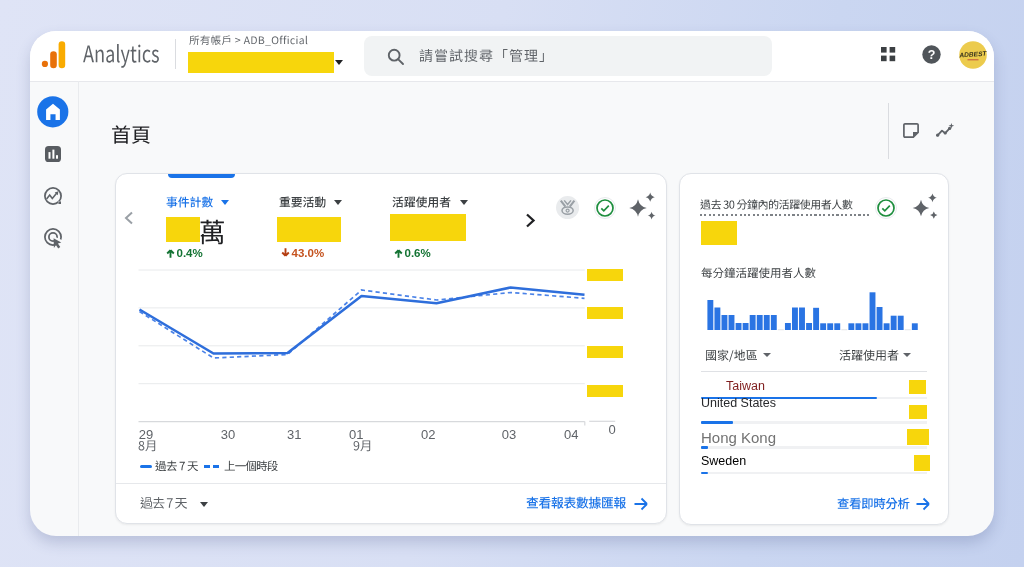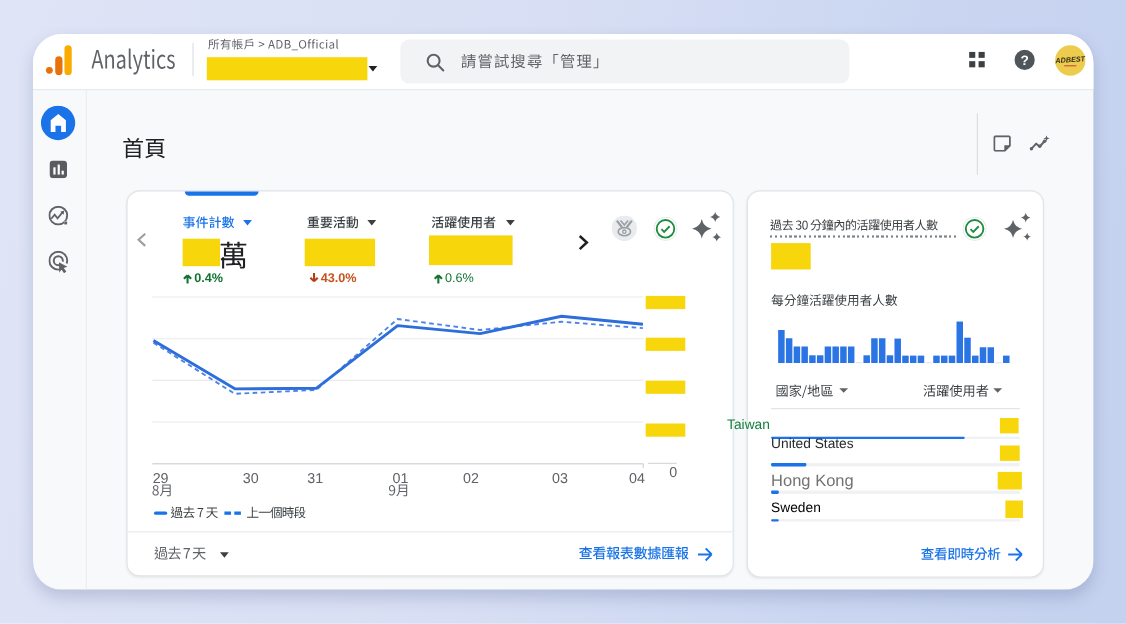--- a/index.html
+++ b/index.html
@@ -126,21 +126,21 @@
       <path d="M4.5 10.8V3.2M4.5 3.2 1.2 6.5M4.5 3.2 7.8 6.5" fill="none" stroke="#137333" stroke-width="1.9"></path>
     </svg>
 <div class="lat" style="left:176.5px;top:247.1px;font-size:11.5px;font-weight:bold;color:#137333">0.4%</div>
 <svg class="abs" style="left:280.5px;top:246.9px" width="9" height="12" viewBox="0 0 9 12">
       <path d="M4.5 1.2V8.8M4.5 8.8 1.2 5.5M4.5 8.8 7.8 5.5" fill="none" stroke="#b43d12" stroke-width="1.9"></path>
     </svg>
 <div class="lat" style="left:291.5px;top:247.1px;font-size:11.5px;font-weight:bold;color:#c5531f">43.0%</div>
 <svg class="abs" style="left:393.6px;top:246.9px" width="9" height="12" viewBox="0 0 9 12">
       <path d="M4.5 10.8V3.2M4.5 3.2 1.2 6.5M4.5 3.2 7.8 6.5" fill="none" stroke="#137333" stroke-width="1.9"></path>
     </svg>
-<div class="lat" style="left:404.5px;top:247.1px;font-size:11.5px;font-weight:normal;color:#137333">0.6%</div>
+<div class="lat" style="left:404.5px;top:247.1px;font-size:11.5px;font-weight:bold;color:#137333">0.6%</div>
 <svg class="abs" style="left:555.9px;top:195.9px" width="23.2" height="23.2" viewBox="0 0 23.2 23.2">
 <circle cx="11.6" cy="11.6" r="11.6" fill="#e9ebed"></circle>
 <g stroke="#9aa0a6" fill="none">
 <path d="M4.8 4.6 9.4 10.6M18.4 4.6 13.8 10.6" stroke-width="2.1"></path>
 <path d="M8.2 4.4 11.6 8.6 15 4.4" stroke-width="1.5"></path>
 <ellipse cx="11.6" cy="14.6" rx="5.6" ry="3.7" stroke-width="1.5"></ellipse>
 <circle cx="11.6" cy="14.6" r="1.5" stroke-width="1.2"></circle>
 </g>
     </svg>
 <svg class="abs" style="left:593.7px;top:196.5px" width="22.0" height="22.0" viewBox="0 0 22 22">
@@ -162,25 +162,25 @@
       <polyline points="24.5,51.5 98.5,98.0 172.5,94.5 246.5,30.0 321.5,40.0 395.5,32.5 469.5,38.3" fill="none" stroke="#4b83e8" stroke-width="1.7" stroke-dasharray="4.2,3.2"></polyline>
       <polyline points="24.5,49.5 98.5,93.5 172.5,93.0 246.5,36.0 321.5,43.3 395.5,27.5 469.5,34.8" fill="none" stroke="#2e6edb" stroke-width="2.6" stroke-linejoin="round"></polyline>
     </svg>
 <div class="yb" style="left:586.5px;top:268.8px;width:36px;height:12px"></div>
 <div class="yb" style="left:586.5px;top:307.3px;width:36px;height:12px"></div>
 <div class="yb" style="left:586.5px;top:346.0px;width:36px;height:12px"></div>
 <div class="yb" style="left:586.5px;top:385.0px;width:36px;height:12px"></div>
 <div class="lat" style="left:606px;top:421.5px;font-size:13px;width:12px;text-align:center">0</div>
 <div class="lat" style="left:131.0px;top:427.3px;font-size:13px;width:30px;text-align:center">29</div>
 <div class="lat" style="left:213px;top:427.3px;font-size:13px;width:30px;text-align:center">30</div>
-<div class="lat" style="left:271.5px;top:427.3px;font-size:13px;width:30px;text-align:center">31</div>
-<div class="lat" style="left:349.0px;top:427.3px;font-size:13px;width:30px;text-align:center">01</div>
+<div class="lat" style="left:271.5px;top:427.3px;font-size:13px;width:30px;text-align:right">31</div>
+<div class="lat" style="left:349.0px;top:427.3px;font-size:13px;width:30px;">01</div>
 <div class="lat" style="left:421.0px;top:427.3px;font-size:13px;width:30px;">02</div>
 <div class="lat" style="left:494.0px;top:427.3px;font-size:13px;width:30px;text-align:center">03</div>
-<div class="lat" style="left:564.0px;top:427.3px;font-size:13px;width:30px;text-align:center">04</div>
+<div class="lat" style="left:564.0px;top:427.3px;font-size:13px;width:30px;">04</div>
 <svg class="abs" style="left:138.0px;top:437.1px" width="21.44" height="17.00" viewBox="0 0 21.44 17.00">
       <path transform="translate(0,13.25) scale(1,1)" d="M3.5 0.2Q2.7 0.2 2 -0.1Q1.3 -0.5 1 -1Q0.6 -1.6 0.6 -2.3Q0.6 -2.9 0.8 -3.4Q1.1 -3.9 1.4 -4.2Q1.8 -4.6 2.3 -4.8V-4.9Q1.8 -5.2 1.4 -5.7Q1 -6.3 1 -7Q1 -7.7 1.3 -8.2Q1.7 -8.7 2.2 -9Q2.8 -9.3 3.5 -9.3Q4.3 -9.3 4.9 -9Q5.4 -8.7 5.7 -8.1Q6 -7.6 6 -6.9Q6 -6.4 5.8 -6Q5.7 -5.6 5.4 -5.2Q5.1 -4.9 4.8 -4.7V-4.6Q5.2 -4.4 5.6 -4.1Q5.9 -3.7 6.1 -3.3Q6.4 -2.8 6.4 -2.2Q6.4 -1.5 6 -1Q5.6 -0.5 5 -0.1Q4.4 0.2 3.5 0.2ZM4.1 -5Q4.6 -5.4 4.8 -5.9Q5.1 -6.3 5.1 -6.8Q5.1 -7.3 4.9 -7.6Q4.7 -8 4.3 -8.2Q4 -8.5 3.5 -8.5Q2.9 -8.5 2.5 -8.1Q2.1 -7.6 2.1 -7Q2.1 -6.4 2.3 -6.1Q2.6 -5.7 3.1 -5.4Q3.6 -5.2 4.1 -5ZM3.5 -0.7Q4 -0.7 4.4 -0.9Q4.8 -1.1 5.1 -1.4Q5.3 -1.8 5.3 -2.2Q5.3 -2.7 5.1 -3Q4.9 -3.4 4.5 -3.6Q4.2 -3.9 3.8 -4.1Q3.3 -4.3 2.9 -4.5Q2.3 -4.1 1.9 -3.6Q1.6 -3 1.6 -2.4Q1.6 -1.9 1.8 -1.5Q2.1 -1.1 2.5 -0.9Q3 -0.7 3.5 -0.7Z M10.1 -9.8H16.6V-8.9H10.1ZM10.1 -6.8H16.7V-5.9H10.1ZM10 -3.8H16.6V-2.9H10ZM9.5 -9.8H10.5V-6Q10.5 -5.2 10.4 -4.2Q10.3 -3.3 10.1 -2.4Q9.8 -1.4 9.3 -0.6Q8.8 0.3 8 1Q7.9 0.9 7.8 0.8Q7.7 0.6 7.6 0.5Q7.4 0.4 7.3 0.3Q8.1 -0.3 8.5 -1.1Q9 -1.9 9.2 -2.7Q9.4 -3.6 9.5 -4.4Q9.5 -5.2 9.5 -6ZM16.2 -9.8H17.2V-0.4Q17.2 0.1 17 0.4Q16.9 0.6 16.5 0.8Q16.2 0.9 15.5 0.9Q14.9 0.9 13.9 0.9Q13.9 0.8 13.8 0.6Q13.7 0.4 13.6 0.3Q13.6 0.1 13.5 -0Q14 -0 14.5 -0Q15 -0 15.3 -0Q15.7 -0 15.8 -0Q16 -0 16.1 -0.1Q16.2 -0.2 16.2 -0.4Z" fill="#5f6368"></path>
     </svg>
 <svg class="abs" style="left:353.0px;top:437.1px" width="21.44" height="17.00" viewBox="0 0 21.44 17.00">
       <path transform="translate(0,13.25) scale(1,1)" d="M2.9 0.2Q2.2 0.2 1.6 -0.1Q1.1 -0.4 0.7 -0.8L1.4 -1.5Q1.6 -1.2 2.1 -1Q2.5 -0.8 2.9 -0.8Q3.4 -0.8 3.8 -1Q4.2 -1.2 4.5 -1.7Q4.8 -2.2 5 -3Q5.2 -3.8 5.2 -5Q5.2 -6.1 5 -6.9Q4.7 -7.7 4.3 -8Q3.8 -8.4 3.2 -8.4Q2.8 -8.4 2.4 -8.2Q2 -7.9 1.8 -7.5Q1.6 -7 1.6 -6.4Q1.6 -5.7 1.8 -5.3Q2 -4.8 2.4 -4.6Q2.7 -4.3 3.3 -4.3Q3.7 -4.3 4.2 -4.6Q4.7 -4.9 5.2 -5.6L5.3 -4.7Q5 -4.3 4.6 -4.1Q4.3 -3.8 3.9 -3.6Q3.5 -3.5 3.1 -3.5Q2.3 -3.5 1.7 -3.8Q1.2 -4.1 0.9 -4.8Q0.6 -5.4 0.6 -6.4Q0.6 -7.2 0.9 -7.9Q1.3 -8.6 1.9 -9Q2.5 -9.3 3.2 -9.3Q3.8 -9.3 4.4 -9.1Q5 -8.8 5.4 -8.2Q5.8 -7.7 6 -6.9Q6.3 -6.1 6.3 -5Q6.3 -3.6 6 -2.6Q5.7 -1.6 5.2 -1Q4.8 -0.4 4.2 -0.1Q3.6 0.2 2.9 0.2Z M10.1 -9.8H16.6V-8.9H10.1ZM10.1 -6.8H16.7V-5.9H10.1ZM10 -3.8H16.6V-2.9H10ZM9.5 -9.8H10.5V-6Q10.5 -5.2 10.4 -4.2Q10.3 -3.3 10.1 -2.4Q9.8 -1.4 9.3 -0.6Q8.8 0.3 8 1Q7.9 0.9 7.8 0.8Q7.7 0.6 7.6 0.5Q7.4 0.4 7.3 0.3Q8.1 -0.3 8.5 -1.1Q9 -1.9 9.2 -2.7Q9.4 -3.6 9.5 -4.4Q9.5 -5.2 9.5 -6ZM16.2 -9.8H17.2V-0.4Q17.2 0.1 17 0.4Q16.9 0.6 16.5 0.8Q16.2 0.9 15.5 0.9Q14.9 0.9 13.9 0.9Q13.9 0.8 13.8 0.6Q13.7 0.4 13.6 0.3Q13.6 0.1 13.5 -0Q14 -0 14.5 -0Q15 -0 15.3 -0Q15.7 -0 15.8 -0Q16 -0 16.1 -0.1Q16.2 -0.2 16.2 -0.4Z" fill="#5f6368"></path>
     </svg>
 <div class="abs" style="left:139.8px;top:465px;width:12.5px;height:3px;border-radius:1.5px;background:#1a73e8"></div>
 <svg class="abs" style="left:155.4px;top:457.9px" width="45.03" height="15.64" viewBox="0 0 45.03 15.64">
       <path transform="translate(0,12.19) scale(1,1)" d="M4 -5.7H10.2V-5H4.7V-0.7H4ZM4.8 -9.3H9.6V-5.4H8.8V-8.6H5.6V-5.4H4.8ZM6.1 -4.3H8.7V-1.8H6.1V-2.4H8V-3.7H6.1ZM9.7 -5.7H10.5V-1.6Q10.5 -1.3 10.4 -1.1Q10.4 -0.9 10.1 -0.8Q9.9 -0.7 9.6 -0.7Q9.2 -0.7 8.7 -0.7Q8.7 -0.9 8.6 -1.1Q8.6 -1.3 8.5 -1.4Q8.9 -1.4 9.1 -1.4Q9.4 -1.4 9.5 -1.4Q9.7 -1.4 9.7 -1.6ZM5.7 -4.3H6.4V-1.4H5.7ZM6.7 -7.6H9.2V-7H7.4V-5.3H6.7ZM1 -9.3 1.6 -9.7Q2 -9.2 2.4 -8.7Q2.8 -8.2 3 -7.9L2.3 -7.4Q2.2 -7.7 1.9 -8Q1.7 -8.3 1.5 -8.7Q1.2 -9 1 -9.3ZM0.5 -7H3V-6.3H0.5ZM2.6 -1.7Q2.9 -1 3.6 -0.6Q4.2 -0.2 5.1 -0.1Q5.9 -0 7.1 -0Q7.7 -0 8.4 -0Q9.1 -0.1 9.9 -0.1Q10.6 -0.1 11.2 -0.2Q11.1 -0.1 11.1 0.1Q11 0.2 11 0.4Q10.9 0.5 10.9 0.6Q10.3 0.7 9.7 0.7Q9.1 0.7 8.4 0.7Q7.7 0.7 7.1 0.7Q6.1 0.7 5.3 0.7Q4.5 0.6 3.9 0.3Q3.2 0.1 2.8 -0.3Q2.3 -0.8 2 -1.5ZM2.6 -4.1H2.8L3 -4.2L3.4 -4Q3.1 -2.2 2.5 -1Q1.8 0.3 0.9 0.9Q0.9 0.8 0.8 0.7Q0.7 0.6 0.5 0.5Q0.4 0.4 0.3 0.3Q1.2 -0.3 1.8 -1.3Q2.4 -2.4 2.6 -4ZM0.7 -3.3V-3.9L1.1 -4.1H2.9L2.9 -3.4H1.4Q1.2 -3.4 1 -3.4Q0.8 -3.3 0.7 -3.3ZM0.7 -3.3Q0.7 -3.4 0.6 -3.5Q0.6 -3.7 0.5 -3.8Q0.4 -4 0.4 -4Q0.5 -4.1 0.7 -4.2Q0.8 -4.2 0.9 -4.4Q1.1 -4.5 1.3 -4.8Q1.6 -5.2 1.8 -5.6Q2.1 -6 2.4 -6.3Q2.6 -6.7 2.8 -6.9V-6.9L3 -7.1L3.6 -6.8Q3.4 -6.5 3.1 -6.1Q2.8 -5.7 2.5 -5.3Q2.2 -4.9 1.9 -4.5Q1.6 -4.1 1.4 -3.8Q1.4 -3.8 1.3 -3.8Q1.2 -3.7 1 -3.6Q0.9 -3.5 0.8 -3.4Q0.7 -3.4 0.7 -3.3Z M12.5 -7.9H21.1V-7H12.5ZM11.6 -4.8H21.9V-4H11.6ZM16.3 -9.7H17.2V-4.4H16.3ZM18 -3 18.7 -3.3Q19.3 -2.8 19.8 -2.1Q20.3 -1.4 20.7 -0.8Q21.2 -0.2 21.4 0.4L20.6 0.8Q20.4 0.3 19.9 -0.4Q19.5 -1 19 -1.7Q18.5 -2.4 18 -3ZM12.7 0.5Q12.7 0.4 12.6 0.3Q12.5 0.1 12.5 -0.1Q12.4 -0.2 12.4 -0.3Q12.6 -0.4 12.8 -0.6Q13 -0.8 13.2 -1.1Q13.4 -1.2 13.6 -1.6Q13.9 -1.9 14.2 -2.4Q14.6 -2.8 14.9 -3.4Q15.3 -3.9 15.5 -4.5L16.5 -4.2Q16 -3.4 15.5 -2.6Q14.9 -1.8 14.4 -1.2Q13.8 -0.5 13.2 0V0.1Q13.2 0.1 13.2 0.1Q13.1 0.2 13 0.2Q12.8 0.3 12.8 0.4Q12.7 0.5 12.7 0.5ZM12.7 0.5 12.7 -0.2 13.3 -0.5 20.1 -1Q20.1 -0.8 20.2 -0.6Q20.2 -0.4 20.3 -0.2Q18.6 -0.1 17.5 0Q16.3 0.1 15.5 0.2Q14.7 0.2 14.2 0.3Q13.7 0.3 13.4 0.4Q13.1 0.4 12.9 0.4Q12.8 0.5 12.7 0.5Z M26.4 0Q26.4 -1.2 26.6 -2.2Q26.7 -3.2 27 -4.1Q27.2 -5 27.7 -5.8Q28.1 -6.7 28.7 -7.5H24.6V-8.4H29.9V-7.8Q29.2 -6.8 28.7 -6Q28.2 -5.1 28 -4.2Q27.7 -3.3 27.6 -2.3Q27.5 -1.2 27.4 0Z M38.3 -4.8Q38.8 -3 40.1 -1.7Q41.3 -0.4 43.1 0.1Q43 0.2 42.9 0.3Q42.8 0.5 42.7 0.6Q42.6 0.8 42.6 0.9Q41.3 0.5 40.3 -0.3Q39.3 -1.1 38.6 -2.2Q37.9 -3.2 37.5 -4.6ZM33.2 -8.8H42.3V-7.9H33.2ZM32.8 -5.2H42.8V-4.4H32.8ZM37.3 -8.5H38.2V-6.5Q38.2 -5.8 38.1 -5Q38 -4.2 37.7 -3.4Q37.4 -2.6 36.9 -1.9Q36.3 -1.1 35.4 -0.4Q34.5 0.3 33.1 0.9Q33 0.8 32.9 0.7Q32.8 0.5 32.7 0.4Q32.6 0.3 32.5 0.2Q33.8 -0.4 34.7 -1Q35.6 -1.6 36.1 -2.3Q36.6 -3.1 36.8 -3.8Q37.1 -4.5 37.2 -5.2Q37.3 -5.9 37.3 -6.5Z" fill="#3c4043"></path>
     </svg>
@@ -251,21 +251,21 @@
     </svg>
 <svg class="abs" style="left:705.0px;top:346.8px" width="54.70" height="16.32" viewBox="0 0 54.70 16.32">
       <path transform="translate(0,12.72) scale(1,1)" d="M2.5 -7.1H9.5V-6.4H2.5ZM7.5 -8.1 7.9 -8.5Q8.3 -8.4 8.6 -8.2Q9 -7.9 9.2 -7.7L8.8 -7.2Q8.6 -7.5 8.2 -7.7Q7.9 -7.9 7.5 -8.1ZM8.3 -5.9 9 -5.7Q8.6 -4 7.7 -2.8Q6.8 -1.5 5.6 -0.7Q5.5 -0.8 5.4 -0.9Q5.3 -1 5.2 -1.1Q5.1 -1.2 5 -1.3Q6.3 -2 7.1 -3.2Q7.9 -4.3 8.3 -5.9ZM2.4 -2.2Q3.1 -2.3 4 -2.5Q5 -2.7 6 -2.9L6 -2.2Q5.1 -2 4.2 -1.9Q3.3 -1.7 2.5 -1.5ZM3.6 -5.1V-3.9H4.9V-5.1ZM2.9 -5.7H5.6V-3.4H2.9ZM6.1 -8.4H6.8Q6.9 -7.1 7 -6Q7.1 -4.8 7.4 -3.8Q7.6 -2.9 7.9 -2.3Q8.2 -1.7 8.7 -1.7Q8.8 -1.6 8.9 -2Q9 -2.3 9 -2.9Q9.1 -2.8 9.2 -2.8Q9.3 -2.7 9.4 -2.6Q9.6 -2.5 9.6 -2.5Q9.5 -1.5 9.2 -1.1Q8.9 -0.8 8.4 -0.9Q7.8 -1.1 7.4 -1.7Q7 -2.4 6.7 -3.4Q6.4 -4.5 6.3 -5.7Q6.1 -7 6.1 -8.4ZM1 -9.5H11V1H10.1V-8.7H1.8V1H1ZM1.5 -0.4H10.6V0.4H1.5Z M13 -9H23.1V-6.5H22.2V-8.2H13.9V-6.5H13ZM14.5 -7H21.5V-6.2H14.5ZM16.7 -5.4 17.4 -5.8Q18.1 -5.2 18.5 -4.4Q18.9 -3.7 19.1 -2.9Q19.3 -2.2 19.3 -1.5Q19.3 -0.8 19.1 -0.3Q18.9 0.3 18.5 0.5Q18.3 0.8 18 0.8Q17.7 0.9 17.3 0.9Q17.1 0.9 16.8 0.9Q16.6 0.9 16.3 0.9Q16.3 0.7 16.2 0.5Q16.1 0.2 16 0.1Q16.4 0.1 16.6 0.1Q16.9 0.1 17.1 0.1Q17.4 0.1 17.6 0.1Q17.7 0 17.9 -0.1Q18.1 -0.3 18.2 -0.7Q18.4 -1.1 18.4 -1.7Q18.4 -2.3 18.2 -2.9Q18.1 -3.6 17.7 -4.2Q17.3 -4.9 16.7 -5.4ZM18 -6.8 18.7 -6.5Q18.1 -5.9 17.2 -5.4Q16.3 -4.8 15.4 -4.4Q14.4 -4.1 13.5 -3.8Q13.4 -3.9 13.3 -4Q13.2 -4.1 13.1 -4.3Q13 -4.4 13 -4.5Q13.9 -4.7 14.8 -5.1Q15.8 -5.4 16.6 -5.8Q17.4 -6.3 18 -6.8ZM17.6 -4.5 18.2 -4.1Q17.8 -3.8 17.2 -3.5Q16.6 -3.1 16 -2.8Q15.3 -2.5 14.6 -2.2Q14 -2 13.4 -1.8Q13.3 -1.9 13.2 -2.1Q13.1 -2.3 12.9 -2.5Q13.5 -2.6 14.2 -2.9Q14.8 -3.1 15.5 -3.4Q16.1 -3.6 16.7 -4Q17.2 -4.3 17.6 -4.5ZM18.3 -3.1 18.9 -2.6Q18.4 -2.2 17.7 -1.7Q17.1 -1.3 16.3 -0.9Q15.5 -0.5 14.7 -0.2Q13.9 0.2 13.2 0.4Q13.1 0.2 13 -0Q12.9 -0.2 12.7 -0.4Q13.5 -0.6 14.2 -0.8Q15 -1.1 15.8 -1.5Q16.5 -1.9 17.2 -2.3Q17.8 -2.7 18.3 -3.1ZM20.3 -3.9Q20.6 -3.1 21.1 -2.4Q21.6 -1.7 22.2 -1.1Q22.8 -0.6 23.6 -0.3Q23.5 -0.2 23.4 -0.1Q23.3 0.1 23.2 0.2Q23.1 0.3 23 0.5Q22.2 0.1 21.5 -0.5Q20.9 -1.1 20.4 -2Q19.9 -2.8 19.6 -3.7ZM21.5 -5.8 22.2 -5.2Q21.7 -4.8 21.1 -4.4Q20.5 -3.9 19.9 -3.5Q19.3 -3.2 18.8 -2.9L18.2 -3.4Q18.7 -3.7 19.3 -4.1Q19.9 -4.5 20.5 -4.9Q21.1 -5.4 21.5 -5.8ZM17.1 -9.9 18 -10.2Q18.2 -9.8 18.4 -9.5Q18.6 -9.1 18.7 -8.8L17.7 -8.5Q17.6 -8.8 17.5 -9.2Q17.3 -9.6 17.1 -9.9Z M24.1 2.1 27.7 -9.5H28.5L24.9 2.1Z M29.3 -7.2H32.9V-6.3H29.3ZM30.8 -9.9H31.6V-2.2H30.8ZM29.1 -2Q29.6 -2.1 30.2 -2.4Q30.8 -2.6 31.5 -2.9Q32.2 -3.2 32.9 -3.5L33.1 -2.7Q32.2 -2.3 31.2 -1.8Q30.3 -1.4 29.5 -1.1ZM36.3 -10.1H37.2V-1.7H36.3ZM32.6 -5.1 39 -7.9 39.4 -7.1 32.9 -4.3ZM33.8 -9H34.7V-0.9Q34.7 -0.6 34.8 -0.4Q34.9 -0.3 35.1 -0.2Q35.3 -0.1 35.7 -0.1Q35.8 -0.1 36.1 -0.1Q36.3 -0.1 36.7 -0.1Q37.1 -0.1 37.4 -0.1Q37.8 -0.1 38.1 -0.1Q38.4 -0.1 38.6 -0.1Q38.9 -0.1 39.1 -0.3Q39.3 -0.4 39.3 -0.8Q39.4 -1.1 39.5 -1.8Q39.6 -1.7 39.9 -1.6Q40.1 -1.5 40.3 -1.5Q40.2 -0.7 40.1 -0.2Q39.9 0.3 39.6 0.5Q39.2 0.7 38.6 0.7Q38.5 0.7 38.2 0.7Q37.9 0.7 37.5 0.7Q37.1 0.7 36.7 0.7Q36.3 0.7 36 0.7Q35.7 0.7 35.6 0.7Q34.9 0.7 34.6 0.6Q34.2 0.4 34 0.1Q33.8 -0.3 33.8 -0.9ZM38.8 -7.6H38.6L39 -7.9L39.7 -7.6L39.7 -7.5Q39.6 -6.6 39.5 -5.7Q39.4 -4.7 39.3 -3.8Q39.2 -2.9 39 -2.2L38.3 -2.4Q38.4 -2.9 38.5 -3.5Q38.5 -4.1 38.6 -4.8Q38.7 -5.5 38.7 -6.2Q38.8 -6.9 38.8 -7.6Z M45.9 -7.3V-5.9H48.6V-7.3ZM45.1 -7.9H49.5V-5.3H45.1ZM44.5 -3.8V-2H46.1V-3.8ZM43.7 -4.4H46.9V-1.4H43.7ZM48.5 -3.8V-2H50.2V-3.8ZM47.7 -4.4H51V-1.4H47.7ZM41.4 -9.5H51.5V-8.7H41.4ZM41.9 -9.5H42.8V-1.9Q42.8 -1.4 43 -1.1Q43.1 -0.7 43.5 -0.6Q43.9 -0.4 44.6 -0.4Q44.8 -0.4 45.2 -0.4Q45.6 -0.4 46.1 -0.4Q46.7 -0.4 47.2 -0.4Q47.8 -0.4 48.4 -0.4Q48.9 -0.4 49.3 -0.4Q49.8 -0.4 50 -0.4Q50.3 -0.4 50.7 -0.5Q51.1 -0.5 51.4 -0.5Q51.8 -0.5 52 -0.6Q52 -0.5 52 -0.3Q52.1 -0.1 52.1 0Q52.1 0.2 52.1 0.3Q52 0.3 51.6 0.4Q51.3 0.4 50.9 0.4Q50.4 0.4 50 0.4Q49.7 0.4 49.3 0.4Q48.9 0.4 48.3 0.4Q47.7 0.4 47.1 0.4Q46.6 0.4 46 0.4Q45.5 0.4 45.1 0.4Q44.8 0.4 44.6 0.4Q43.7 0.4 43.1 0.2Q42.5 -0 42.2 -0.6Q41.9 -1.1 41.9 -2Z" fill="#3c4043"></path>
     </svg>
 <div class="tri" style="left:763px;top:353px;border-top:4.5px solid #5f6368;border-left-width:4px;border-right-width:4px"></div>
 <svg class="abs" style="left:838.7px;top:346.8px" width="62.00" height="16.32" viewBox="0 0 62.00 16.32">
       <path transform="translate(0,12.72) scale(1,1)" d="M4.7 -3.7H10.7V0.9H9.8V-2.9H5.5V1H4.7ZM10.3 -10 11 -9.3Q10.1 -9.1 9.1 -8.8Q8 -8.6 6.9 -8.5Q5.7 -8.3 4.7 -8.2Q4.6 -8.4 4.6 -8.6Q4.5 -8.8 4.4 -9Q5.2 -9 6 -9.2Q6.8 -9.3 7.6 -9.4Q8.4 -9.5 9.1 -9.7Q9.7 -9.9 10.3 -10ZM7.3 -9H8.2V-3.2H7.3ZM3.8 -6.6H11.5V-5.7H3.8ZM5.3 -0.4H10.2V0.4H5.3ZM1.1 -9.3 1.6 -9.9Q2 -9.8 2.4 -9.5Q2.8 -9.3 3.2 -9.1Q3.6 -8.9 3.9 -8.7L3.3 -7.9Q3.1 -8.1 2.7 -8.4Q2.3 -8.6 1.9 -8.9Q1.5 -9.1 1.1 -9.3ZM0.5 -6 1 -6.6Q1.4 -6.5 1.8 -6.3Q2.2 -6 2.6 -5.8Q3 -5.6 3.2 -5.4L2.7 -4.7Q2.5 -4.9 2.1 -5.1Q1.7 -5.3 1.3 -5.6Q0.9 -5.8 0.5 -6ZM0.8 0.2Q1.1 -0.3 1.5 -0.9Q1.9 -1.6 2.3 -2.3Q2.7 -3 3.1 -3.7L3.7 -3.1Q3.4 -2.5 3 -1.8Q2.7 -1.1 2.3 -0.4Q1.9 0.2 1.5 0.8Z M13.7 -8.8V-6.7H15.6V-8.8ZM13 -9.6H16.3V-6H13ZM14.4 -6.3H15.1V-0.7H14.4ZM13 -4.7H13.7V-0.3H13ZM12.5 -0.4Q13.3 -0.6 14.4 -0.9Q15.4 -1.2 16.6 -1.5L16.6 -0.7Q15.6 -0.4 14.6 -0.1Q13.5 0.2 12.7 0.4ZM14.7 -4.2H16.5V-3.4H14.7ZM17.8 -3.2H23V-2.5H17.8ZM17.8 -1.7H23V-1.1H17.8ZM17.8 -0.2H23.4V0.5H17.8ZM18.1 -5.8 18.9 -5.5Q18.7 -4.9 18.3 -4.3Q18 -3.6 17.5 -3Q17.1 -2.4 16.7 -2Q16.7 -2.1 16.6 -2.2Q16.5 -2.4 16.4 -2.5Q16.3 -2.6 16.3 -2.7Q16.7 -3.1 17 -3.7Q17.3 -4.2 17.6 -4.7Q17.9 -5.3 18.1 -5.8ZM18.2 -4.7H23.3V-4H18.2V1H17.4V-4L18.1 -4.7ZM20.2 -4.3H21.1V0.2H20.2ZM19.8 -5.5 20.6 -5.7Q20.7 -5.4 20.9 -5.1Q21.1 -4.7 21.1 -4.4L20.3 -4.2Q20.3 -4.5 20.1 -4.8Q20 -5.2 19.8 -5.5ZM16.8 -6.7Q17.2 -6.9 17.8 -7.1Q18.3 -7.4 18.8 -7.7L19 -7.2Q18.6 -6.9 18.1 -6.6Q17.6 -6.4 17.2 -6.1ZM17 -8.5 17.3 -8.9Q17.7 -8.7 18.1 -8.5Q18.5 -8.3 18.7 -8.2L18.3 -7.7Q18.1 -7.9 17.7 -8.1Q17.3 -8.3 17 -8.5ZM19.2 -9.8H19.9V-6.4Q19.9 -6.2 19.8 -6Q19.8 -5.9 19.6 -5.8Q19.4 -5.7 19 -5.7Q18.7 -5.7 18.2 -5.7Q18.2 -5.8 18.1 -6Q18.1 -6.1 18 -6.3Q18.4 -6.3 18.6 -6.3Q18.9 -6.3 19 -6.3Q19.1 -6.3 19.1 -6.3Q19.2 -6.3 19.2 -6.4ZM16.8 -9.8H19.6V-9.1H16.8ZM20.2 -6.8Q20.6 -6.9 21.1 -7.2Q21.6 -7.5 22.2 -7.8L22.3 -7.2Q21.9 -7 21.5 -6.7Q21 -6.4 20.6 -6.2ZM20.4 -8.4 20.8 -8.9Q21.1 -8.7 21.5 -8.5Q21.8 -8.3 22.1 -8.2L21.7 -7.7Q21.5 -7.8 21.1 -8.1Q20.7 -8.3 20.4 -8.4ZM22.5 -9.8H23.2V-6.3Q23.2 -6 23.1 -5.9Q23 -5.7 22.8 -5.7Q22.6 -5.6 22.3 -5.6Q22 -5.5 21.5 -5.5Q21.5 -5.7 21.4 -5.9Q21.3 -6 21.3 -6.2Q21.6 -6.1 21.9 -6.1Q22.2 -6.1 22.3 -6.2Q22.5 -6.2 22.5 -6.3ZM20.2 -9.8H22.8V-9.1H20.2Z M27.9 -8.8H35.5V-7.9H27.9ZM29 -6V-4.2H34.3V-6ZM28.2 -6.7H35.2V-3.4H28.2ZM29 -3.2Q29.5 -2.2 30.5 -1.6Q31.5 -0.9 32.8 -0.4Q34.1 -0 35.7 0.2Q35.6 0.3 35.5 0.4Q35.4 0.6 35.3 0.7Q35.2 0.8 35.1 1Q33.5 0.7 32.2 0.3Q30.9 -0.2 29.9 -1Q28.8 -1.8 28.2 -2.9ZM31.2 -10H32.1V-4.7Q32.1 -4 32 -3.3Q31.9 -2.7 31.7 -2Q31.5 -1.4 31 -0.8Q30.6 -0.3 29.8 0.2Q29.1 0.7 28 1Q27.9 0.9 27.8 0.8Q27.7 0.6 27.6 0.5Q27.5 0.3 27.4 0.2Q28.5 -0 29.2 -0.4Q29.9 -0.8 30.3 -1.3Q30.7 -1.8 30.9 -2.4Q31.1 -2.9 31.1 -3.5Q31.2 -4.1 31.2 -4.7ZM27.3 -10.1 28.2 -9.8Q27.8 -8.8 27.2 -7.8Q26.7 -6.9 26 -6Q25.4 -5.1 24.8 -4.5Q24.7 -4.6 24.6 -4.7Q24.5 -4.9 24.4 -5.1Q24.3 -5.2 24.2 -5.4Q24.9 -5.9 25.4 -6.7Q26 -7.5 26.5 -8.3Q27 -9.2 27.3 -10.1ZM26.1 -7 26.9 -7.8 26.9 -7.8V1H26.1Z M38.3 -9.2H46.1V-8.4H38.3ZM38.3 -6.4H46.1V-5.6H38.3ZM38.3 -3.6H46.1V-2.7H38.3ZM37.8 -9.2H38.7V-4.9Q38.7 -4.2 38.7 -3.4Q38.6 -2.6 38.4 -1.8Q38.3 -1 38 -0.3Q37.6 0.4 37.1 1Q37 0.9 36.9 0.8Q36.8 0.7 36.6 0.6Q36.5 0.5 36.4 0.4Q36.9 -0.1 37.2 -0.8Q37.5 -1.5 37.6 -2.2Q37.8 -2.9 37.8 -3.6Q37.8 -4.3 37.8 -4.9ZM45.8 -9.2H46.6V-0.3Q46.6 0.2 46.5 0.4Q46.4 0.6 46.1 0.7Q45.8 0.9 45.3 0.9Q44.7 0.9 43.9 0.9Q43.8 0.7 43.7 0.5Q43.6 0.2 43.5 0Q44 0 44.4 0Q44.7 0 45 0Q45.3 0 45.4 0Q45.6 0 45.7 -0Q45.8 -0.1 45.8 -0.3ZM41.6 -8.9H42.5V0.8H41.6Z M48.7 -6.2H59.4V-5.4H48.7ZM49.7 -8.6H56.7V-7.8H49.7ZM51.7 -2.2H57.3V-1.5H51.7ZM51.7 -0.2H57.3V0.6H51.7ZM52.8 -10.1H53.7V-5.8H52.8ZM58 -9.7 58.8 -9.3Q57.6 -7.7 56 -6.4Q54.5 -5.1 52.7 -4Q50.9 -3 49 -2.3Q48.9 -2.4 48.8 -2.5Q48.7 -2.6 48.6 -2.8Q48.5 -2.9 48.4 -3Q50.3 -3.7 52.1 -4.7Q53.9 -5.7 55.4 -6.9Q56.9 -8.2 58 -9.7ZM51.2 -4.1H57.9V0.9H56.9V-3.4H52.1V1H51.2Z" fill="#3c4043"></path>
     </svg>
 <div class="tri" style="left:903px;top:353px;border-top:4.5px solid #5f6368;border-left-width:4px;border-right-width:4px"></div>
 <div class="hline" style="left:701px;top:371.2px;width:226px;background:#dfe1e5"></div>
-<div class="lat" style="left:661px;top:378.6px;font-size:12.5px;color:#15803d">Taiwan</div>
+<div class="lat" style="left:726px;top:378.6px;font-size:12.5px;color:#7f1d1d">Taiwan</div>
 <div class="yb" style="left:908.5px;top:380.3px;width:17.5px;height:14.2px"></div>
 <div class="abs" style="left:701px;top:396.6px;width:226px;height:2.8px;background:#f0f1f3"></div>
 <div class="abs" style="left:701px;top:396.6px;width:176.0px;height:2.8px;border-radius:1px;background:#1a73e8"></div>
 <div class="lat" style="left:701px;top:396px;font-size:12.5px;color:#28292c">United States</div>
 <div class="yb" style="left:909.4px;top:405.2px;width:17.6px;height:14.3px"></div>
 <div class="abs" style="left:701px;top:421.2px;width:226px;height:2.8px;background:#f0f1f3"></div>
 <div class="abs" style="left:701px;top:421.2px;width:32.0px;height:2.8px;border-radius:1px;background:#1a73e8"></div>
 <div class="lat" style="left:701px;top:428.6px;font-size:15px;color:#737373">Hong Kong</div>
 <div class="yb" style="left:907.0px;top:429.3px;width:22.0px;height:16.0px"></div>
 <div class="abs" style="left:701px;top:446.3px;width:226px;height:2.8px;background:#f0f1f3"></div>

